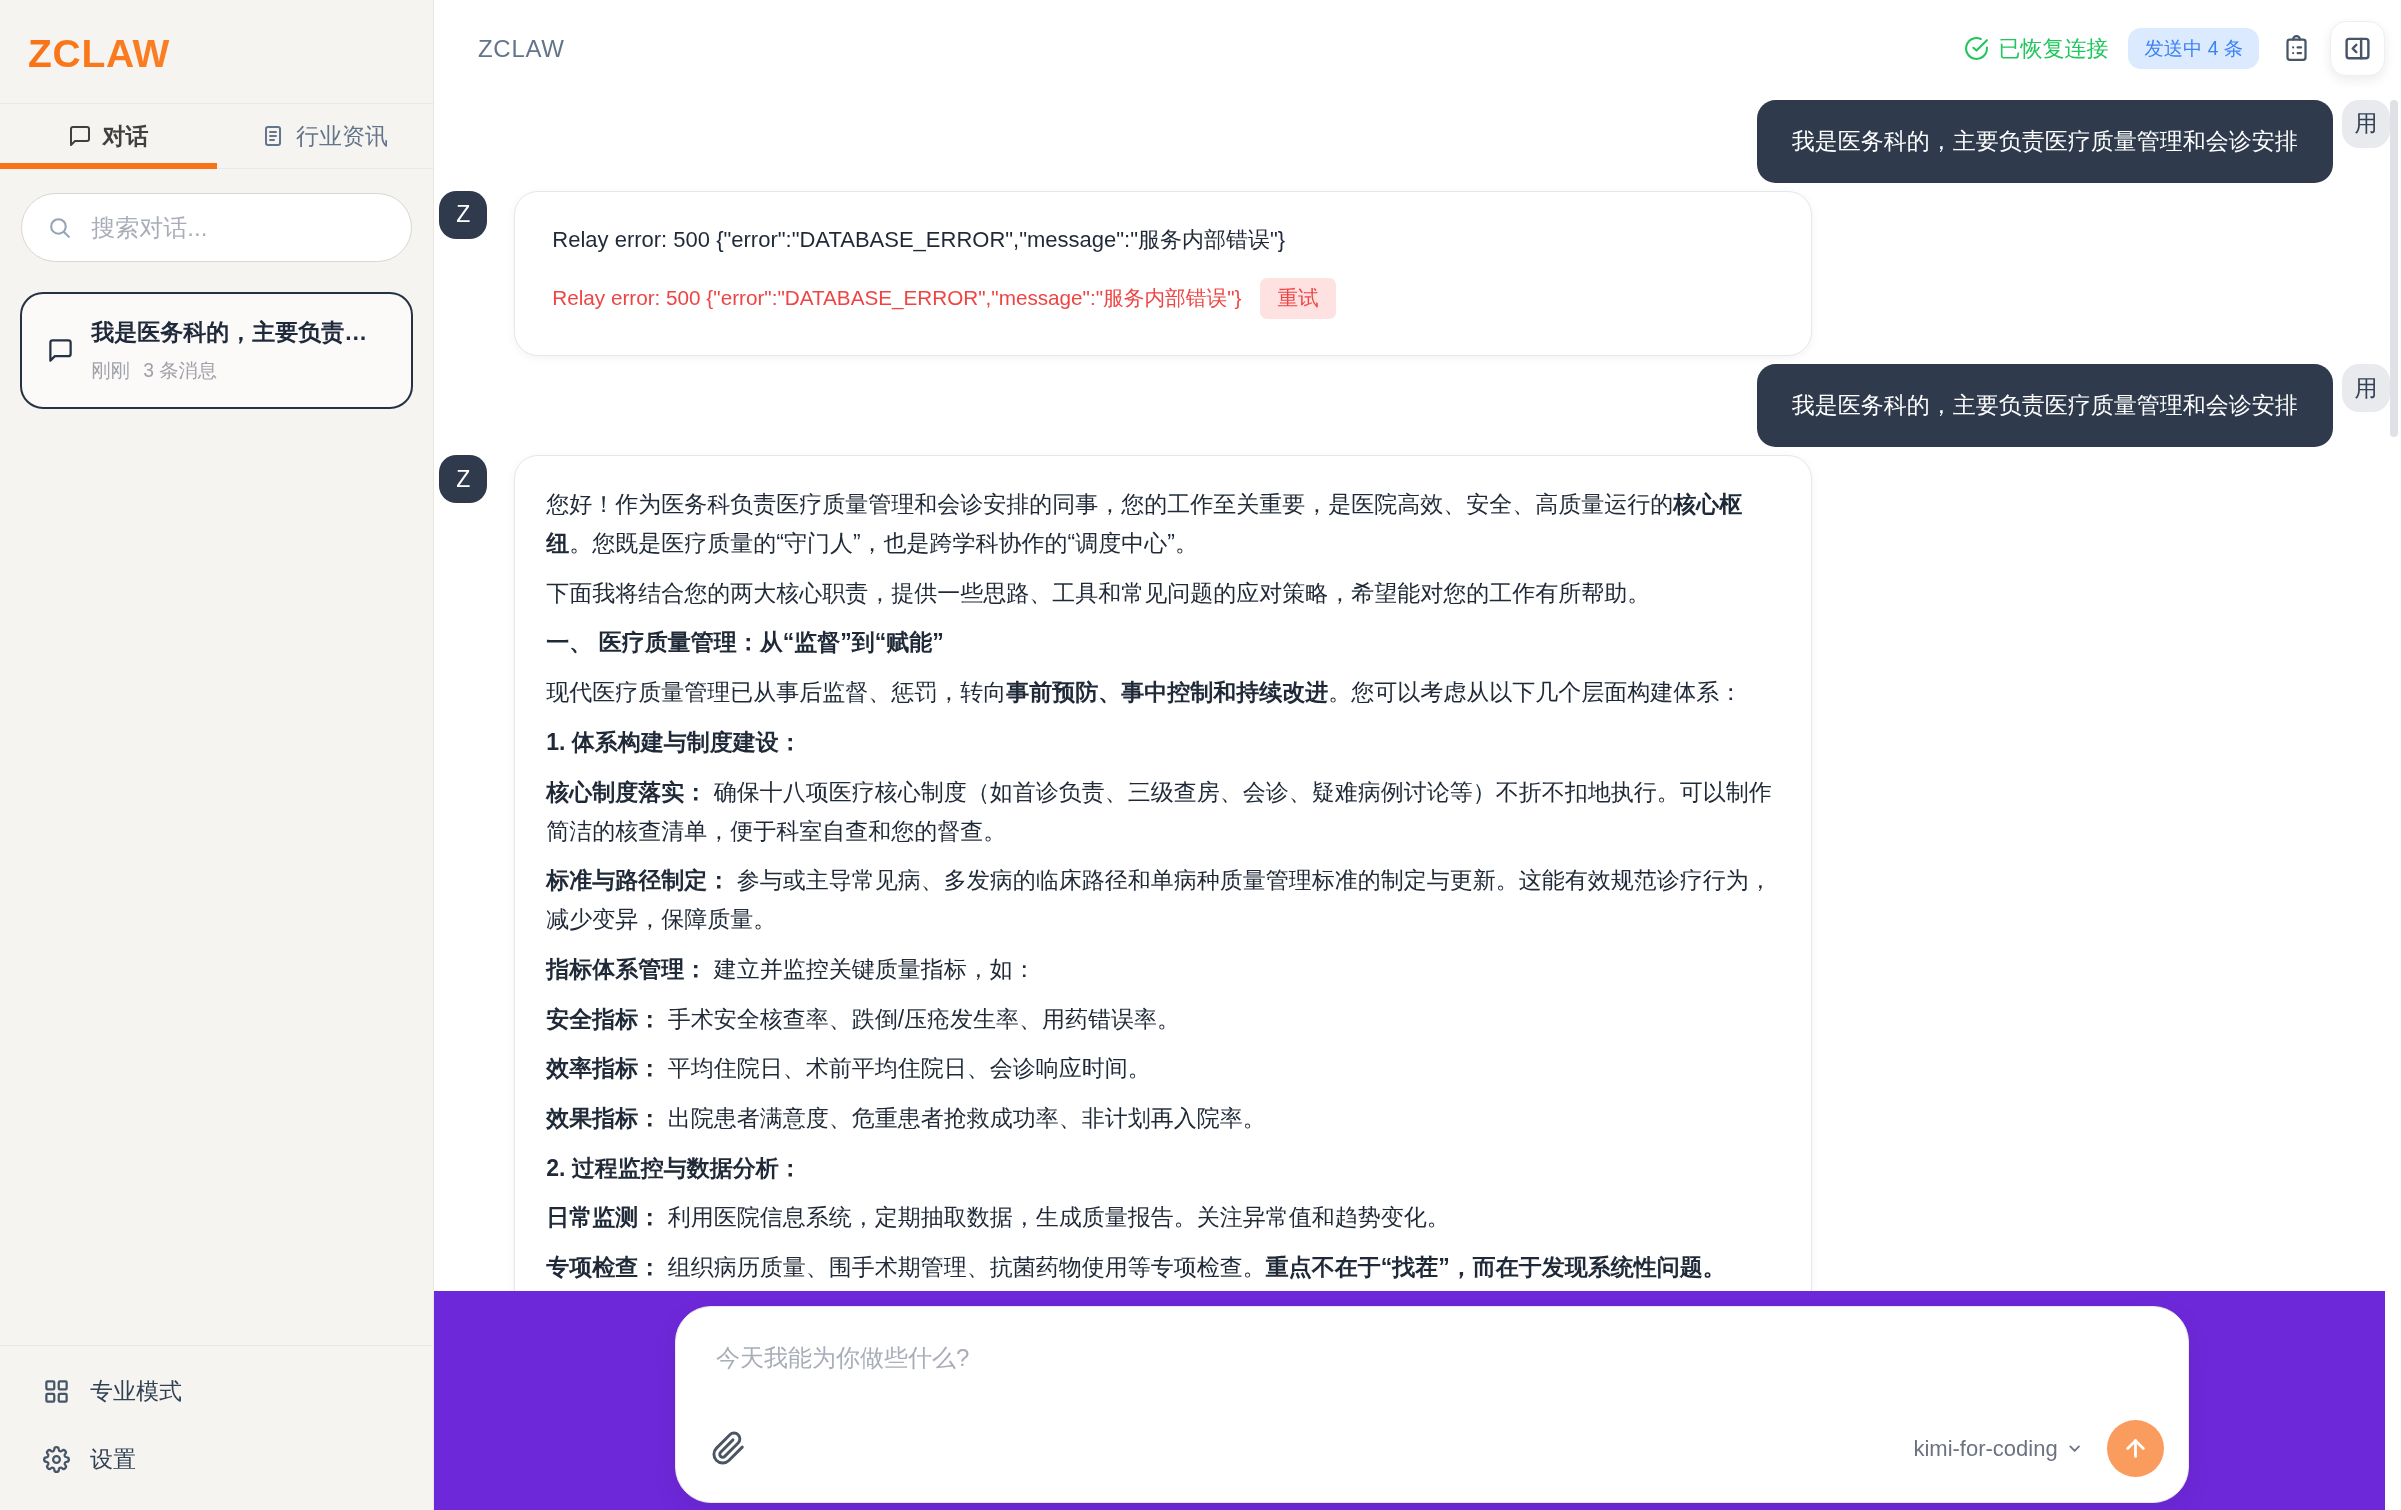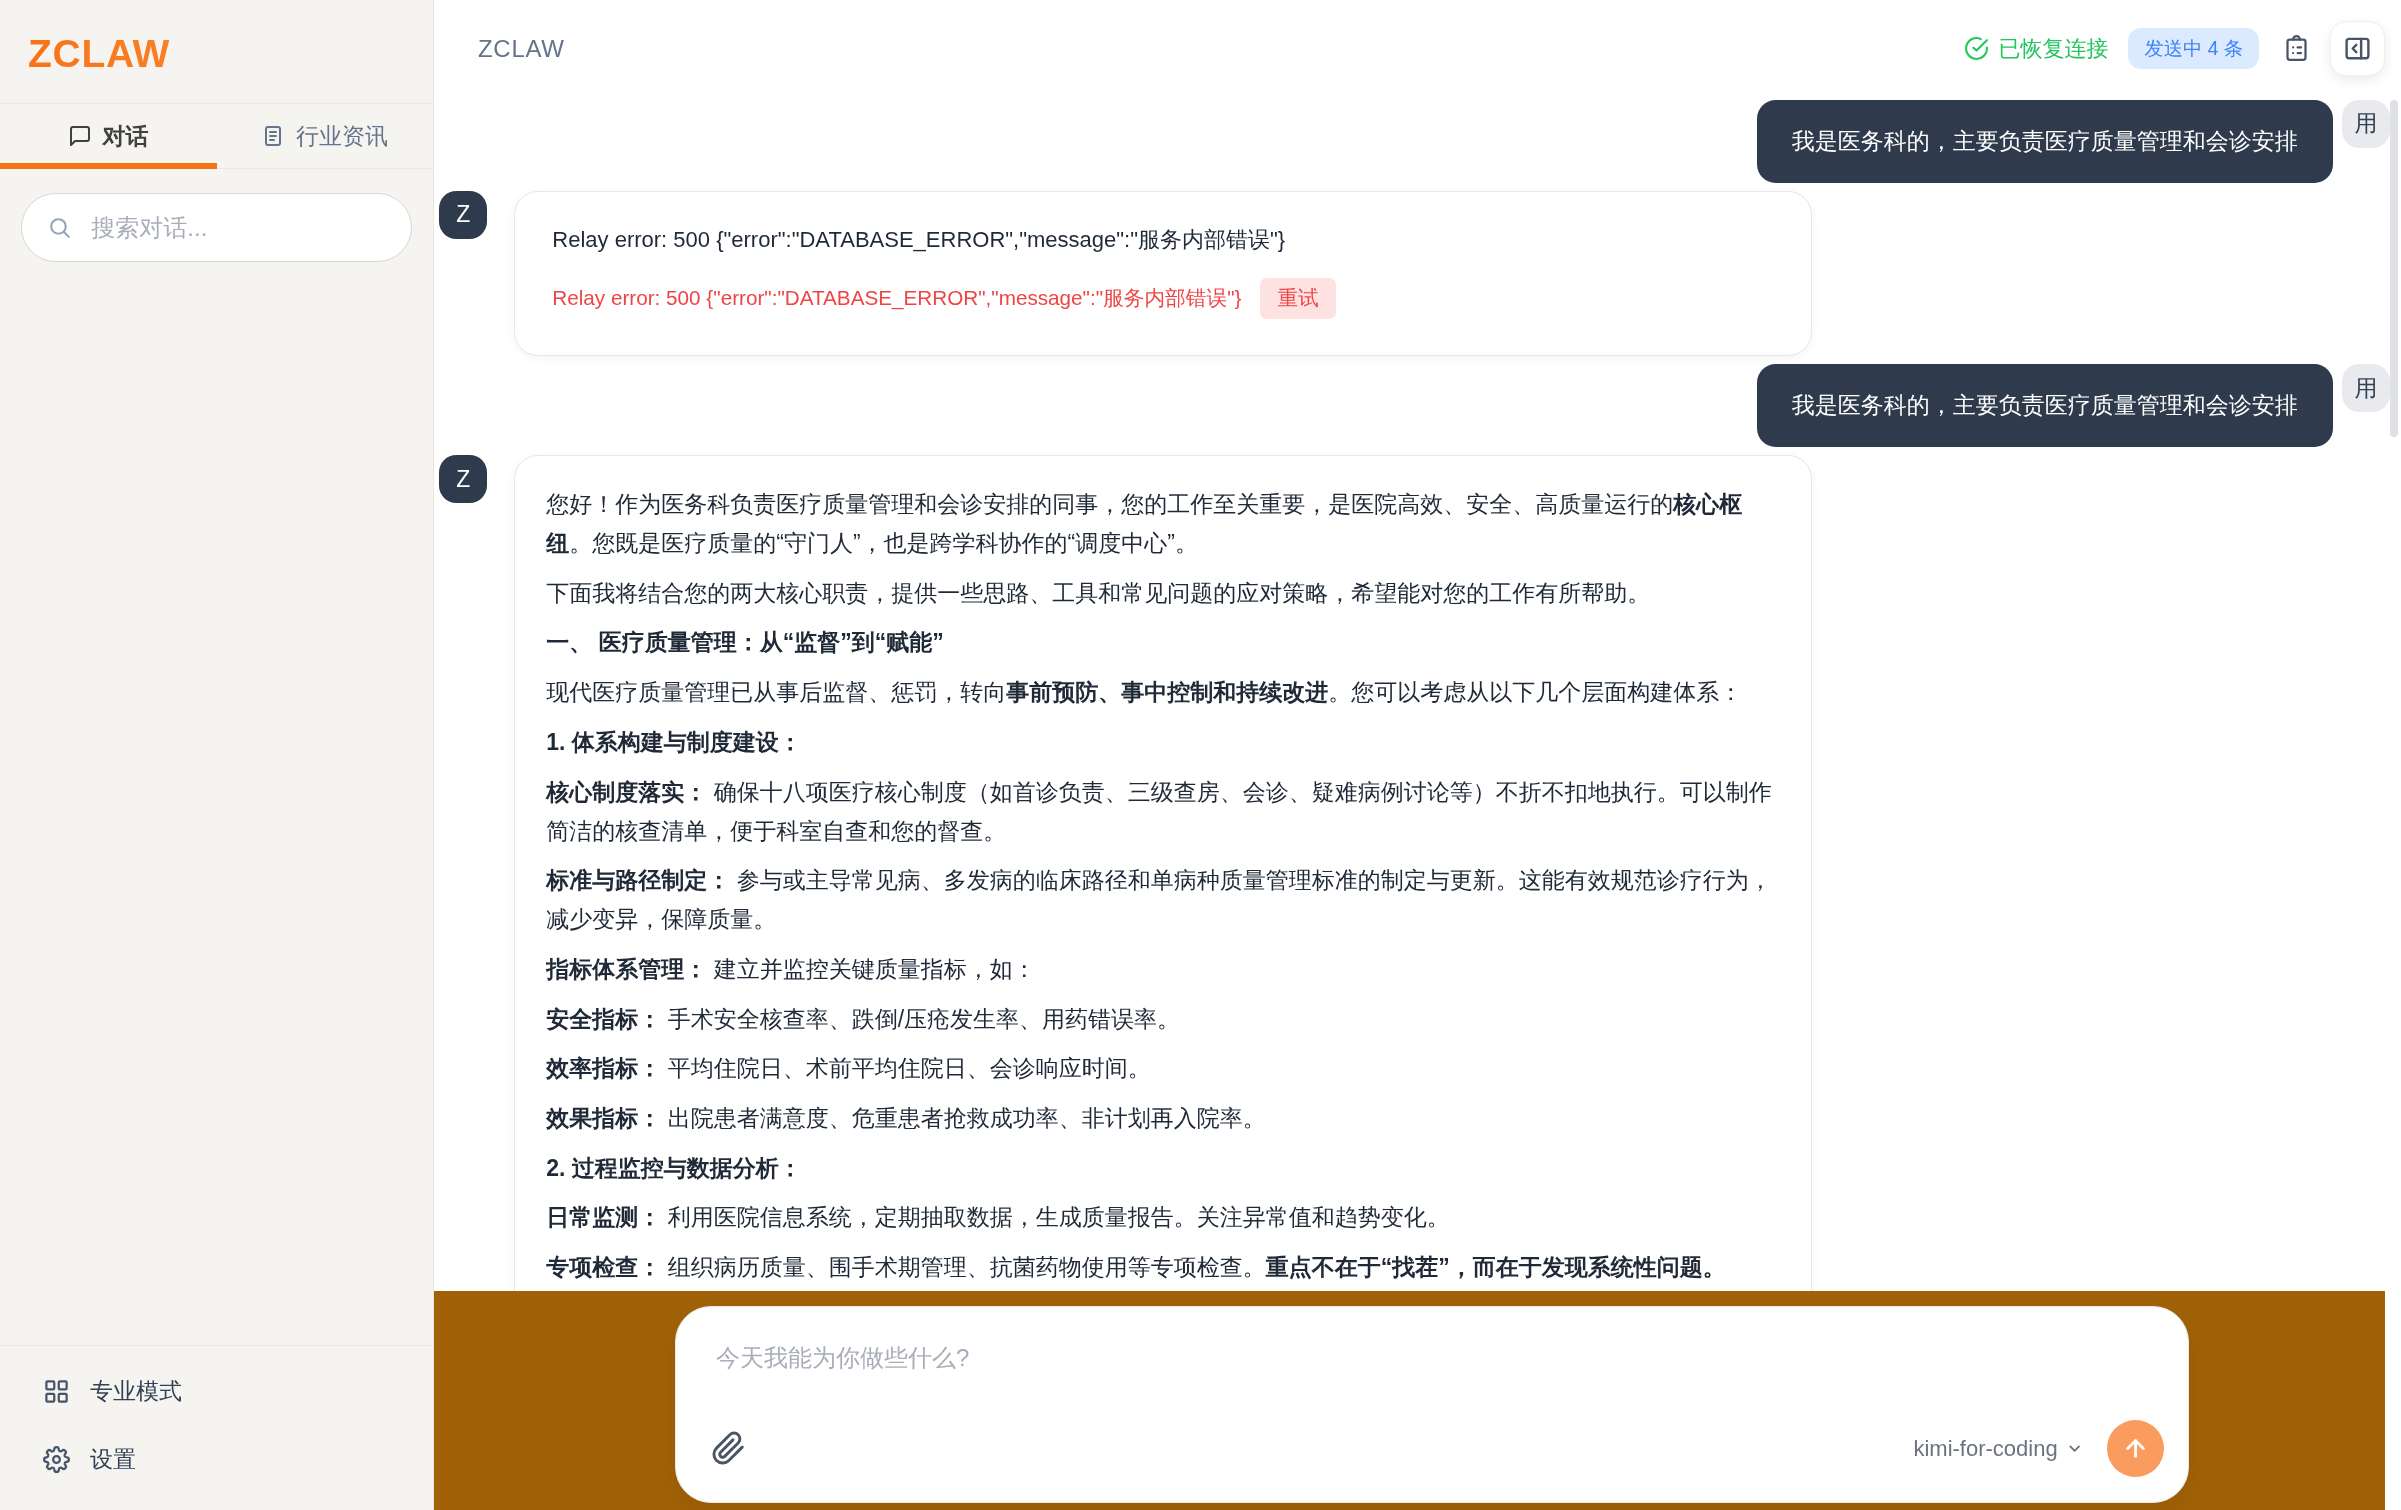--- a/index.html
+++ b/index.html
@@ -109,21 +109,21 @@
   .retry-btn {
     margin-left:18.7px; background:#fee2e2; color:#ef4444; font-size:20.7px;
     padding:6.7px 17.3px; border-radius:6.7px; cursor:pointer; flex-shrink:0;
   }
   .long-card { padding:29px 31px 40px; }
   .msg-p { font-size:23px; line-height:39px; color:#1f2937; margin-bottom:10.7px; }
   .msg-p:last-child { margin-bottom:0; }
   .msg-p .b { font-weight:700; }
 
   
-  .composer-area { position:absolute; left:0; right:16px; bottom:0; height:220px; background:#a16207; z-index:5; }
+  .composer-area { position:absolute; left:0; right:16px; bottom:0; height:220px; background:#6d28d9; z-index:5; }
   .composer {
     position:absolute; left:241px; top:14.7px; width:1514px; height:197px;
     background:#ffffff; border:0.7px solid #eceae6; border-radius:36px;
     box-shadow:0 9.3px 27px rgba(0,0,0,0.07); display:flex; flex-direction:column;
   }
   .composer textarea {
     flex:1; border:none; outline:none; resize:none; background:transparent;
     padding:35px 40px 0; font-size:24px; color:#334155;
     font-family:"Liberation Sans","DejaVu Sans",sans-serif;
   }
@@ -177,20 +177,34 @@
   <div class="search-wrap">
     <div class="search-box">
       <svg viewBox="0 0 24 24" fill="none" stroke="currentColor" stroke-width="2" stroke-linecap="round">
           <circle cx="11" cy="11" r="7"></circle>
           <line x1="16.5" y1="16.5" x2="21" y2="21"></line>
         </svg>
       <input type="text" placeholder="搜索对话..." style="">
     </div>
   </div>
 
+  <div class="convo-list">
+    <div class="convo-item">
+      <svg viewBox="0 0 24 24" fill="none" stroke="currentColor" stroke-width="2" stroke-linecap="round" stroke-linejoin="round">
+          <path d="M21 15a2 2 0 0 1-2 2H7l-4 4V5a2 2 0 0 1 2-2h14a2 2 0 0 1 2 2z"></path>
+        </svg>
+      <div class="convo-text">
+        <div class="convo-title">我是医务科的，主要负责医...</div>
+        <div class="convo-meta">
+          <span>刚刚</span>
+          <span>3 条消息</span>
+        </div>
+      </div>
+    </div>
+  </div>
 
   <div class="sidebar-spacer"></div>
 
   <div class="sidebar-footer">
     <div class="foot-item">
       <svg viewBox="0 0 24 24" fill="none" stroke="currentColor" stroke-width="2" stroke-linecap="round" stroke-linejoin="round">
           <rect x="3" y="3" width="7" height="7" rx="1"></rect>
           <rect x="14" y="3" width="7" height="7" rx="1"></rect>
           <rect x="3" y="14" width="7" height="7" rx="1"></rect>
           <rect x="14" y="14" width="7" height="7" rx="1"></rect>

